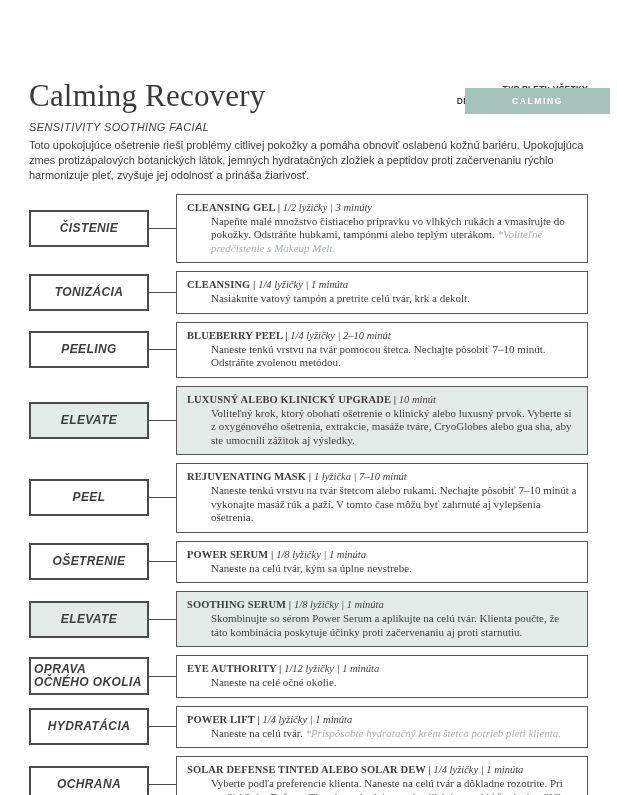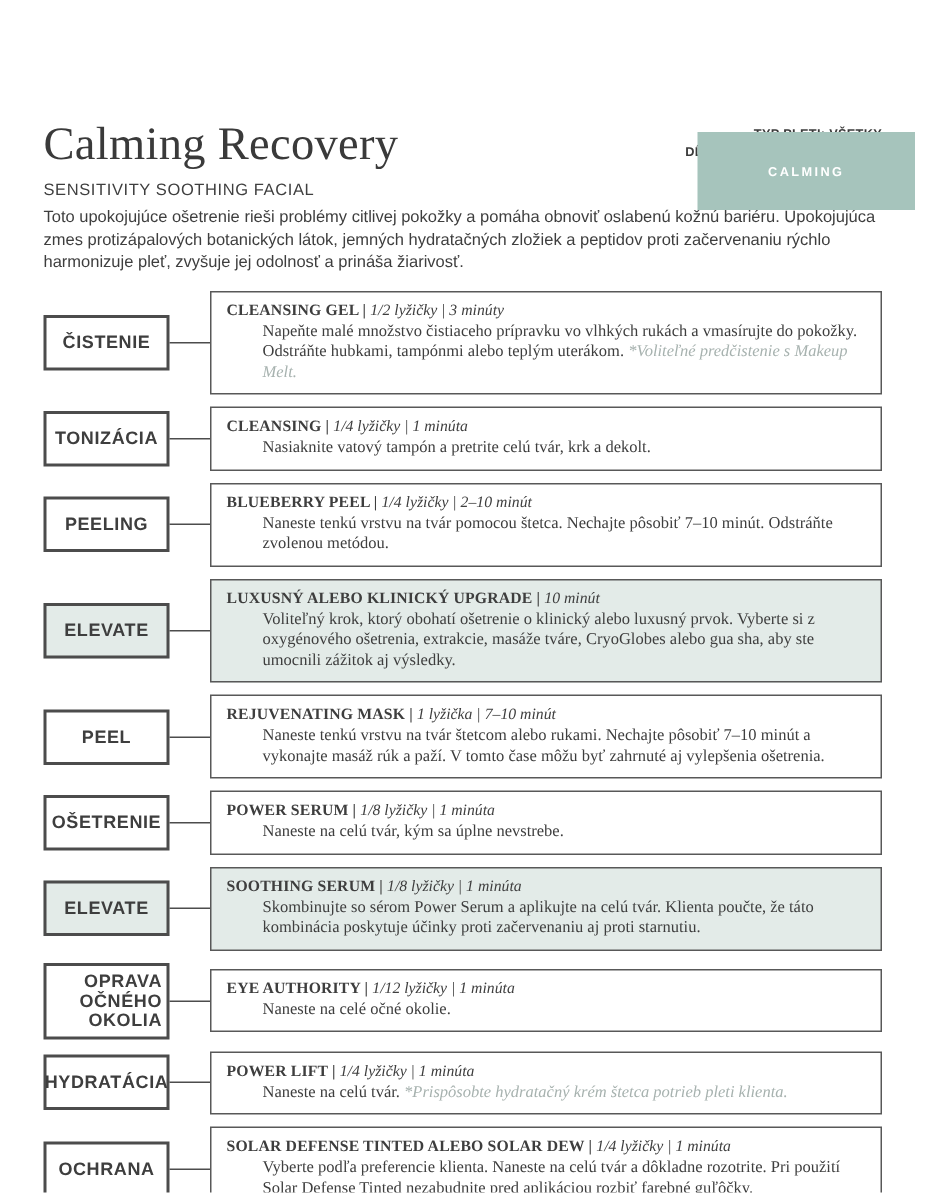--- a/index.html
+++ b/index.html
@@ -8,49 +8,50 @@
     --note-gray:#a7b2af;
     --border-dark:#4c4c4c;
     --text:#3e3e3e;
   }
   *{margin:0;padding:0;box-sizing:border-box;}
   html,body{width:617px;height:795px;background:#ffffff;overflow:hidden;}
   body{font-family:"Liberation Sans",sans-serif;color:var(--text);position:relative;}
   .page{position:relative;width:617px;height:795px;padding:0 29px;}
 
   .tab{
-    position:absolute;top:8px;right:7px;width:145px;height:52px;
+    position:absolute;top:8px;right:7px;width:145px;height:26px;
     background:var(--tab-bg);color:#ffffff;
     display:flex;align-items:center;justify-content:center;
     font-size:8.5px;font-weight:700;letter-spacing:1.6px;
   }
 
   .header-row{margin-top:80px;display:flex;justify-content:space-between;align-items:flex-start;gap:36px;}
   .title{
     font-family:"Liberation Serif",serif;font-weight:400;
     font-size:31px;color:#3a3a3a;letter-spacing:0.2px;line-height:1.05;
   }
   .meta-block{text-align:right;margin-top:3px;}
   .meta-line{font-size:8.5px;font-weight:700;line-height:12px;letter-spacing:0.2px;color:#3a3a3a;}
 
   .subtitle{
-    margin-top:8px;font-size:11px;letter-spacing:0.4px;color:#3f3f3f;
+    margin-top:8px;font-size:11px;font-style:italic;letter-spacing:0.4px;color:#3f3f3f;
   }
   .intro{
     margin-top:5px;font-size:11px;line-height:15px;color:var(--text);max-width:559px;
   }
 
   .steps{margin-top:11px;display:flex;flex-direction:column;gap:8px;}
   .step-row{display:flex;align-items:center;}
   .label-box{
-    width:84px;min-height:37px;flex-shrink:0;
+    width:120px;min-height:37px;flex-shrink:0;
     border:2px solid var(--border-dark);background:#ffffff;
-    display:flex;align-items:center;justify-content:center;text-align:right;
+    display:flex;align-items:center;justify-content:center;text-align:left;
     font-size:12px;font-weight:700;letter-spacing:0.4px;line-height:13px;
     padding:4px 3px;
+    font-style:italic;
   }
   .connector{width:27px;height:1px;background:var(--border-dark);flex-shrink:0;}
   .content-box{
     flex:1;border:1px solid #585858;background:#ffffff;
     padding:6px 10px 7px 10px;
     font-family:Liberation Serif, serif;
   }
   .step-row.elevate .label-box,
   .step-row.elevate .content-box{background:var(--elevate-bg);}
   .head{font-size:10.5px;line-height:13px;}

